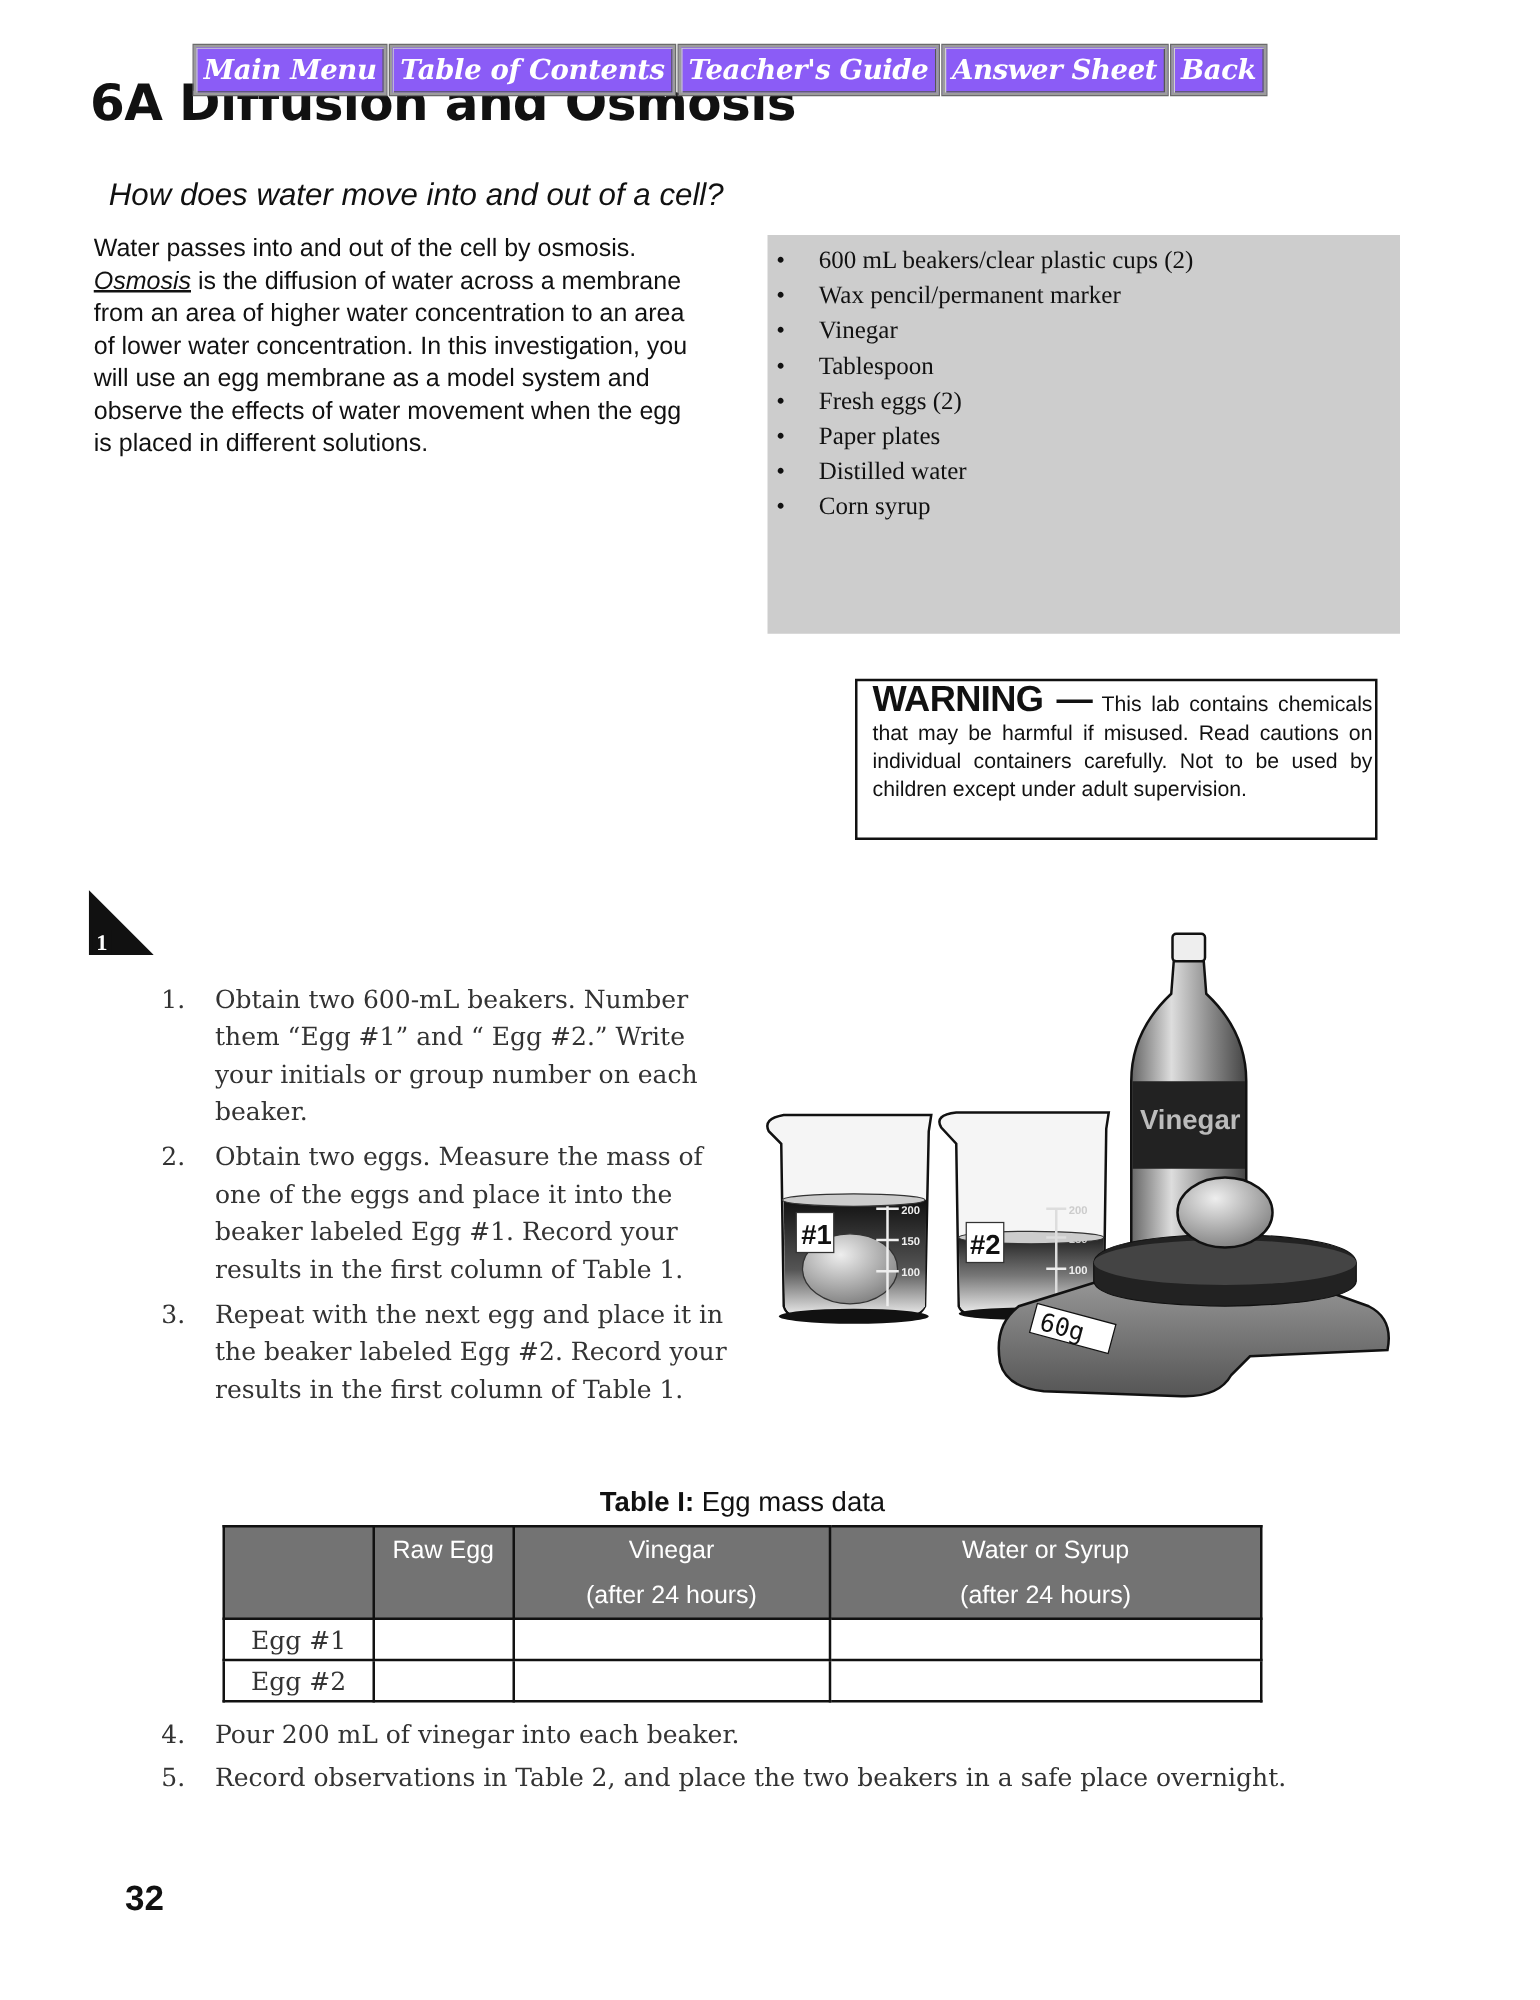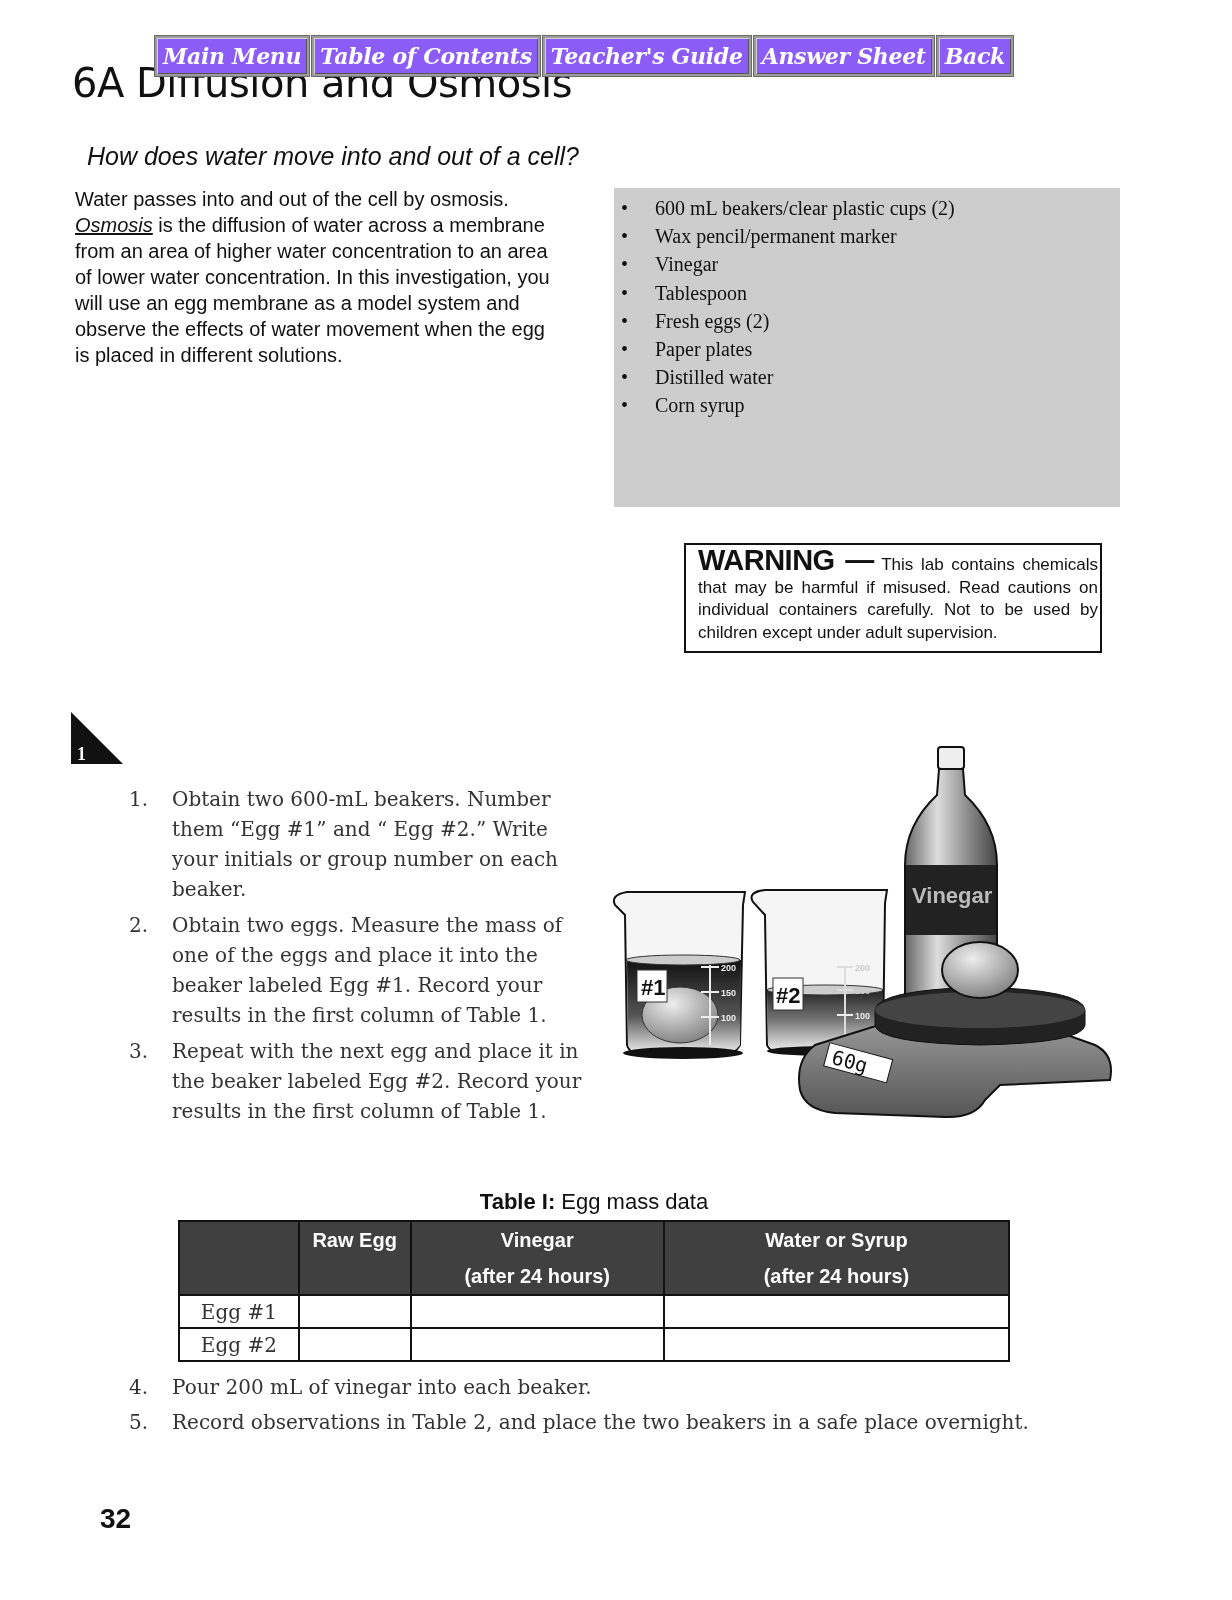--- a/index.html
+++ b/index.html
@@ -2,51 +2,51 @@
 <html><head>
 <meta charset="utf-8">
 <style>
   html, body { margin:0; padding:0; background:#fff; }
   body { width:1232px; height:1600px; position:relative; overflow:hidden; font-family:"Liberation Sans", sans-serif; color:#111; }
 
   
   .nav { position:absolute; top:36px; left:155px; display:flex; gap:3px; z-index:5; }
   .nav-btn { background:#8b5cf6; border:2px solid #9c9c9c; outline:1px solid #6a6a6a; box-shadow: inset 1px 1px 0 #d0d0d0, inset -1px -1px 0 #555; color:#fff; font-family:"DejaVu Serif", serif; font-style:italic; font-weight:bold; font-size:22px; line-height:36px; height:36px; padding:0 6px; cursor:pointer; white-space:nowrap; letter-spacing:-0.3px; }
 
-  .title { position:absolute; left:72px; top:58px; margin:0; font-family:"DejaVu Sans", sans-serif; font-size:40px; font-weight:normal; letter-spacing:-0.5px; line-height:50px; }
+  .title { position:absolute; left:72px; top:58px; margin:0; font-family:"DejaVu Sans", sans-serif; font-size:40px; font-weight:bold; letter-spacing:-0.5px; line-height:50px; }
   .subtitle { position:absolute; left:72px; top:127px; margin:15px; font-style:italic; font-size:25px; font-weight:normal; }
 
   .intro { position:absolute; left:75px; top:186px; width:480px; font-size:20px; line-height:26px; }
   .intro .term { font-style:italic; text-decoration:underline; }
 
   .materials { position:absolute; left:614px; top:188px; width:506px; height:319px; background:#cdcdcd; box-sizing:border-box; padding:0 0 0 7px; }
   .materials h3 { margin:0; font-weight:normal; font-style:italic; font-size:21px; line-height:26px; }
   .materials ul { margin:6px 0 0 0; padding:0; list-style:none; font-family:"Liberation Serif", serif; font-size:20px; }
   .materials li { height:28.2px; line-height:28px; position:relative; padding-left:34px; }
   .materials li::before { content:"•"; position:absolute; left:0; }
 
-  .warning { position:absolute; left:684px; top:543px; width:418px; height:110px; border:2px solid #111; box-sizing:border-box; padding:4px 2px 0 12px; font-family:"Liberation Sans", sans-serif; font-size:17px; line-height:22.5px; text-align:justify; transform-origin:left top; }
+  .warning { position:absolute; left:684px; top:543px; width:418px; height:129px; border:2px solid #111; box-sizing:border-box; padding:4px 2px 0 12px; font-family:"Liberation Sans", sans-serif; font-size:17px; line-height:22.5px; text-align:justify; transform-origin:left top; }
   .warning .head { font-weight:bold; font-size:29px; letter-spacing:-0.5px; }
 
   .section-head { position:absolute; left:71px; top:712px; display:flex; align-items:flex-end; }
   .tri { position:relative; width:52px; height:52px; }
   .tri svg { position:absolute; left:0; top:0; }
   .tri-num { position:absolute; left:3px; bottom:0; color:#fff; background:#111; font-family:"Liberation Serif", serif; font-weight:bold; font-size:18px; line-height:20px; padding:0 3px; }
   .section-title { margin:0 0 -2px 6px; font-size:25px; font-weight:bold; }
 
   .steps { position:absolute; left:125px; top:784px; width:470px; font-family:"DejaVu Serif", serif; font-size:20px; color:#333; line-height:30px; margin:0; padding:0; list-style:none; }
   .steps li { position:relative; padding-left:47px; margin-bottom:6px; font-weight:300; }
   .steps .num { position:absolute; left:4px; top:0; }
 
   .illustration { position:absolute; left:605px; top:745px; width:510px; height:375px; }
 
   .table-caption { position:absolute; left:178px; top:1189px; width:832px; text-align:center; font-size:22px; }
   .table-caption b { font-weight:bold; }
   table.data { position:absolute; left:178px; top:1220px; border-collapse:collapse; width:832px; }
-  table.data th { background:#404040; color:#fff; font-weight:bold; font-size:20px; border:2px solid #111; height:64px; vertical-align:top; padding:0; line-height:36px; }
+  table.data th { background:#737373; color:#fff; font-weight:normal; font-size:20px; border:2px solid #111; height:64px; vertical-align:top; padding:0; line-height:36px; }
   table.data td { border:2px solid #111; height:31px; font-family:"DejaVu Serif", serif; font-size:20px; color:#333; text-align:center; padding:0; }
 
   .steps2 { position:absolute; left:125px; top:1372px; width:1000px; font-family:"DejaVu Serif", serif; font-size:20px; color:#333; list-style:none; margin:0; padding:0; }
   .steps2 li { position:relative; padding-left:47px; height:35px; line-height:30px; }
   .steps2 .num { position:absolute; left:4px; }
 
   .page-num { position:absolute; left:100px; top:1503px; font-size:28px; font-weight:bold; }
 </style>
 </head>
 <body>

